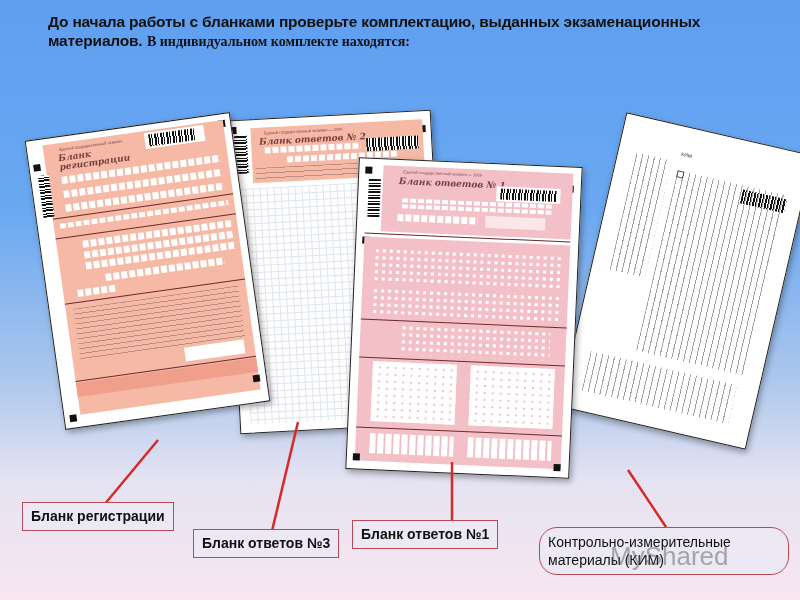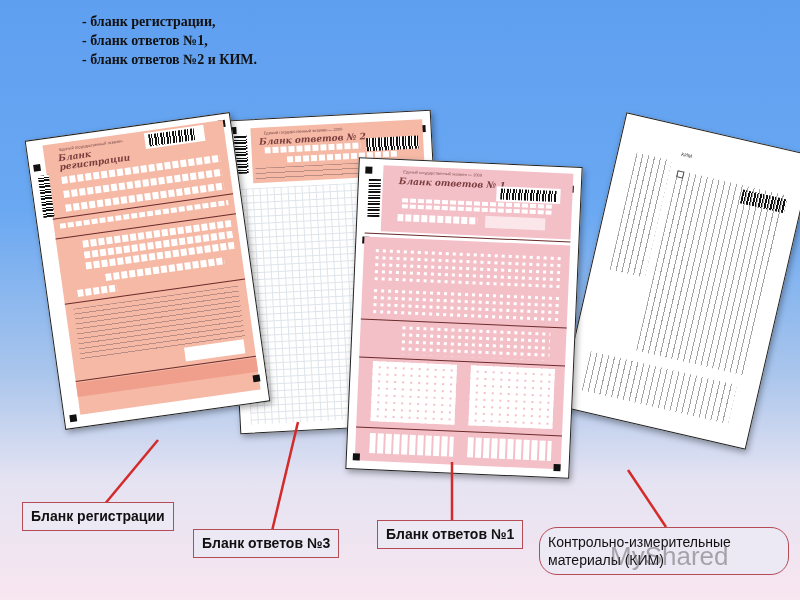--- a/index.html
+++ b/index.html
@@ -78,25 +78,24 @@
   svg.connectors { position:absolute; left:0; top:0; width:800px; height:600px; pointer-events:none; }
   .watermark {
     position:absolute; left:610px; top:541px; font-size:26px; color:rgba(80,80,80,0.45);
     font-family:"Liberation Sans", sans-serif; letter-spacing:0px;
   }
 </style>
 </head>
 <body>
 
 <div class="intro">
-  <ul>
-    <li>- бланк регистрации,</li>
-    <li>- бланк ответов №1,</li>
-    <li>- бланк ответов №2 и КИМ.</li>
-  </ul>
+  <div>
+    <span class="lead">До начала работы с бланками проверьте комплектацию, выданных экзаменационных материалов.</span>
+    <span class="serif">В индивидуальном комплекте находятся:</span>
+  </div>
 </div>
 
 <div class="sheet" style="left:590px; top:130px; width:190px; height:300px; transform:rotate(13deg); transform-origin:center;">
   <div class="tiny" style="left:62px; top:24px; font-size:5px; color:#333;">КИМ</div>
   <div class="barcode" style="left:130px; top:48px; width:45px; height:14px;"></div>
   <div class="vtextlines" style="left:18px; top:36px; width:36px; height:120px;"></div>
   <div class="vtextlines" style="left:62px; top:44px; width:112px; height:185px;"></div>
   <div style="position:absolute; left:62px; top:44px; width:5px; height:5px; border:1px solid #555;"></div>
   <div class="vtextlines" style="left:18px; top:240px; width:150px; height:40px;"></div>
 </div>
@@ -176,16 +175,16 @@
 
 <svg class="connectors" viewBox="0 0 800 600">
   <line x1="158" y1="440" x2="104" y2="505" stroke="#d42a2a" stroke-width="2.5"></line>
   <line x1="298" y1="422" x2="272" y2="531" stroke="#d42a2a" stroke-width="2.5"></line>
   <line x1="452" y1="462" x2="452" y2="521" stroke="#d42a2a" stroke-width="2.5"></line>
   <line x1="628" y1="470" x2="666" y2="527" stroke="#d42a2a" stroke-width="2.5"></line>
 </svg>
 
 <div class="label" style="left:22px; top:502px;">Бланк регистрации</div>
 <div class="label" style="left:193px; top:529px;">Бланк ответов №3</div>
-<div class="label" style="left:377px; top:520px;">Бланк ответов №1</div>
+<div class="label" style="left:352px; top:520px;">Бланк ответов №1</div>
 <div class="label multi" style="left:539px; top:527px; width:232px;border-radius:18px;">Контрольно-измерительные материалы (КИМ)</div>
 
 <div class="watermark">MyShared</div>
 
 </body></html>

